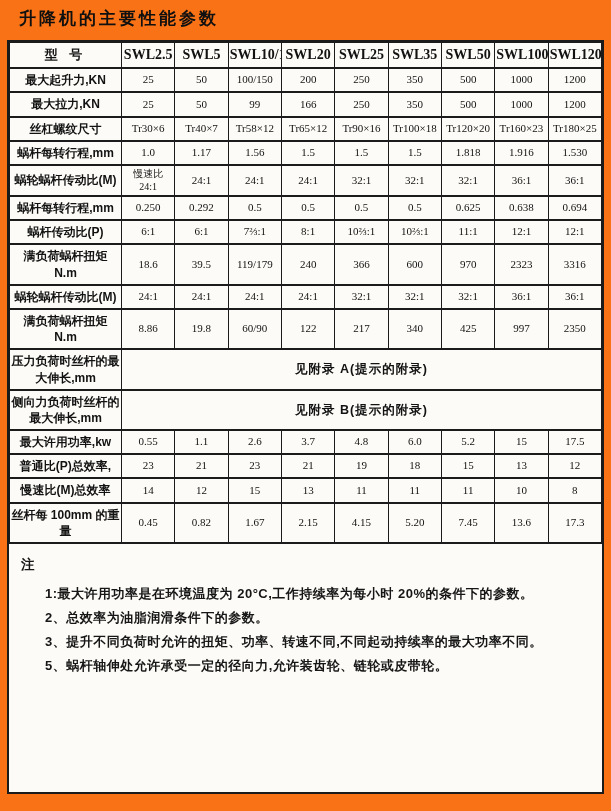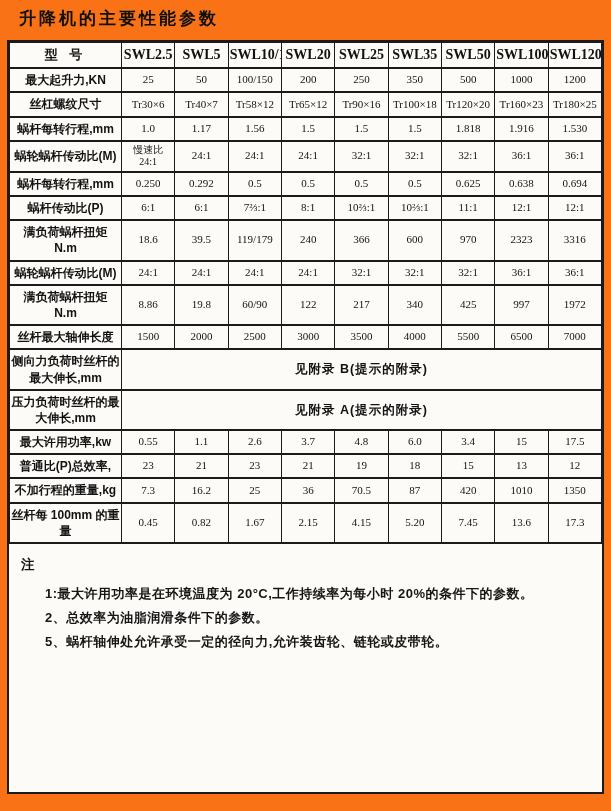--- a/index.html
+++ b/index.html
@@ -112,20 +112,32 @@
             <td class="cell">50</td>
             <td class="cell">100/150</td>
             <td class="cell">200</td>
             <td class="cell">250</td>
             <td class="cell">350</td>
             <td class="cell">500</td>
             <td class="cell">1000</td>
             <td class="cell">1200</td>
           </tr>
           <tr>
+            <td class="lbl">最大拉力,KN</td>
+            <td class="cell">25</td>
+            <td class="cell">50</td>
+            <td class="cell">99</td>
+            <td class="cell">166</td>
+            <td class="cell">250</td>
+            <td class="cell">350</td>
+            <td class="cell">500</td>
+            <td class="cell">1000</td>
+            <td class="cell">1200</td>
+          </tr>
+          <tr>
             <td class="lbl">丝杠螺纹尺寸</td>
             <td class="cell">Tr30×6</td>
             <td class="cell">Tr40×7</td>
             <td class="cell">Tr58×12</td>
             <td class="cell">Tr65×12</td>
             <td class="cell">Tr90×16</td>
             <td class="cell">Tr100×18</td>
             <td class="cell">Tr120×20</td>
             <td class="cell">Tr160×23</td>
             <td class="cell">Tr180×25</td>
@@ -206,77 +218,65 @@
           <tr>
             <td class="lbl">满负荷蜗杆扭矩 N.m</td>
             <td class="cell">8.86</td>
             <td class="cell">19.8</td>
             <td class="cell">60/90</td>
             <td class="cell">122</td>
             <td class="cell">217</td>
             <td class="cell">340</td>
             <td class="cell">425</td>
             <td class="cell">997</td>
-            <td class="cell">1972</td>
-          </tr>
-          <tr>
-            <td class="lbl">丝杆最大轴伸长度</td>
-            <td class="cell">1500</td>
-            <td class="cell">2000</td>
-            <td class="cell">2500</td>
-            <td class="cell">3000</td>
-            <td class="cell">3500</td>
-            <td class="cell">4000</td>
-            <td class="cell">5500</td>
-            <td class="cell">6500</td>
-            <td class="cell">7000</td>
+            <td class="cell">2350</td>
+          </tr>
+          <tr>
+            <td class="lbl">压力负荷时丝杆的最大伸长,mm</td>
+            <td colspan="9" class="span-cell">见附录 A(提示的附录)</td>
           </tr>
           <tr>
             <td class="lbl">侧向力负荷时丝杆的最大伸长,mm</td>
             <td colspan="9" class="span-cell">见附录 B(提示的附录)</td>
-          </tr>
-          <tr>
-            <td class="lbl">压力负荷时丝杆的最大伸长,mm</td>
-            <td colspan="9" class="span-cell">见附录 A(提示的附录)</td>
           </tr>
           <tr>
             <td class="lbl">最大许用功率,kw</td>
             <td class="cell">0.55</td>
             <td class="cell">1.1</td>
             <td class="cell">2.6</td>
             <td class="cell">3.7</td>
             <td class="cell">4.8</td>
             <td class="cell">6.0</td>
-            <td class="cell">3.4</td>
+            <td class="cell">5.2</td>
             <td class="cell">15</td>
             <td class="cell">17.5</td>
           </tr>
           <tr>
             <td class="lbl">普通比(P)总效率,</td>
             <td class="cell">23</td>
             <td class="cell">21</td>
             <td class="cell">23</td>
             <td class="cell">21</td>
             <td class="cell">19</td>
             <td class="cell">18</td>
             <td class="cell">15</td>
             <td class="cell">13</td>
             <td class="cell">12</td>
           </tr>
           <tr>
-            <td class="lbl">不加行程的重量,kg</td>
-            <td class="cell">7.3</td>
-            <td class="cell">16.2</td>
-            <td class="cell">25</td>
-            <td class="cell">36</td>
-            <td class="cell">70.5</td>
-            <td class="cell">87</td>
-            <td class="cell">420</td>
-            <td class="cell">1010</td>
-            <td class="cell">1350</td>
+            <td class="lbl">慢速比(M)总效率</td>
+            <td class="cell">14</td>
+            <td class="cell">12</td>
+            <td class="cell">15</td>
+            <td class="cell">13</td>
+            <td class="cell">11</td>
+            <td class="cell">11</td>
+            <td class="cell">11</td>
+            <td class="cell">10</td>
+            <td class="cell">8</td>
           </tr>
           <tr>
             <td class="lbl">丝杆每 100mm 的重量</td>
             <td class="cell">0.45</td>
             <td class="cell">0.82</td>
             <td class="cell">1.67</td>
             <td class="cell">2.15</td>
             <td class="cell">4.15</td>
             <td class="cell">5.20</td>
             <td class="cell">7.45</td>
@@ -284,17 +284,18 @@
             <td class="cell">17.3</td>
           </tr>
         </tbody>
     </table>
 
     <div class="notes">
       <p class="notes-heading">注</p>
       <div>
           <p class="note-item">1:最大许用功率是在环境温度为 20°C,工作持续率为每小时 20%的条件下的参数。</p>
           <p class="note-item">2、总效率为油脂润滑条件下的参数。</p>
+          <p class="note-item">3、提升不同负荷时允许的扭矩、功率、转速不同,不同起动持续率的最大功率不同。</p>
           <p class="note-item">5、蜗杆轴伸处允许承受一定的径向力,允许装齿轮、链轮或皮带轮。</p>
         </div>
     </div>
   </div>
 </div>
 
 </body></html>

